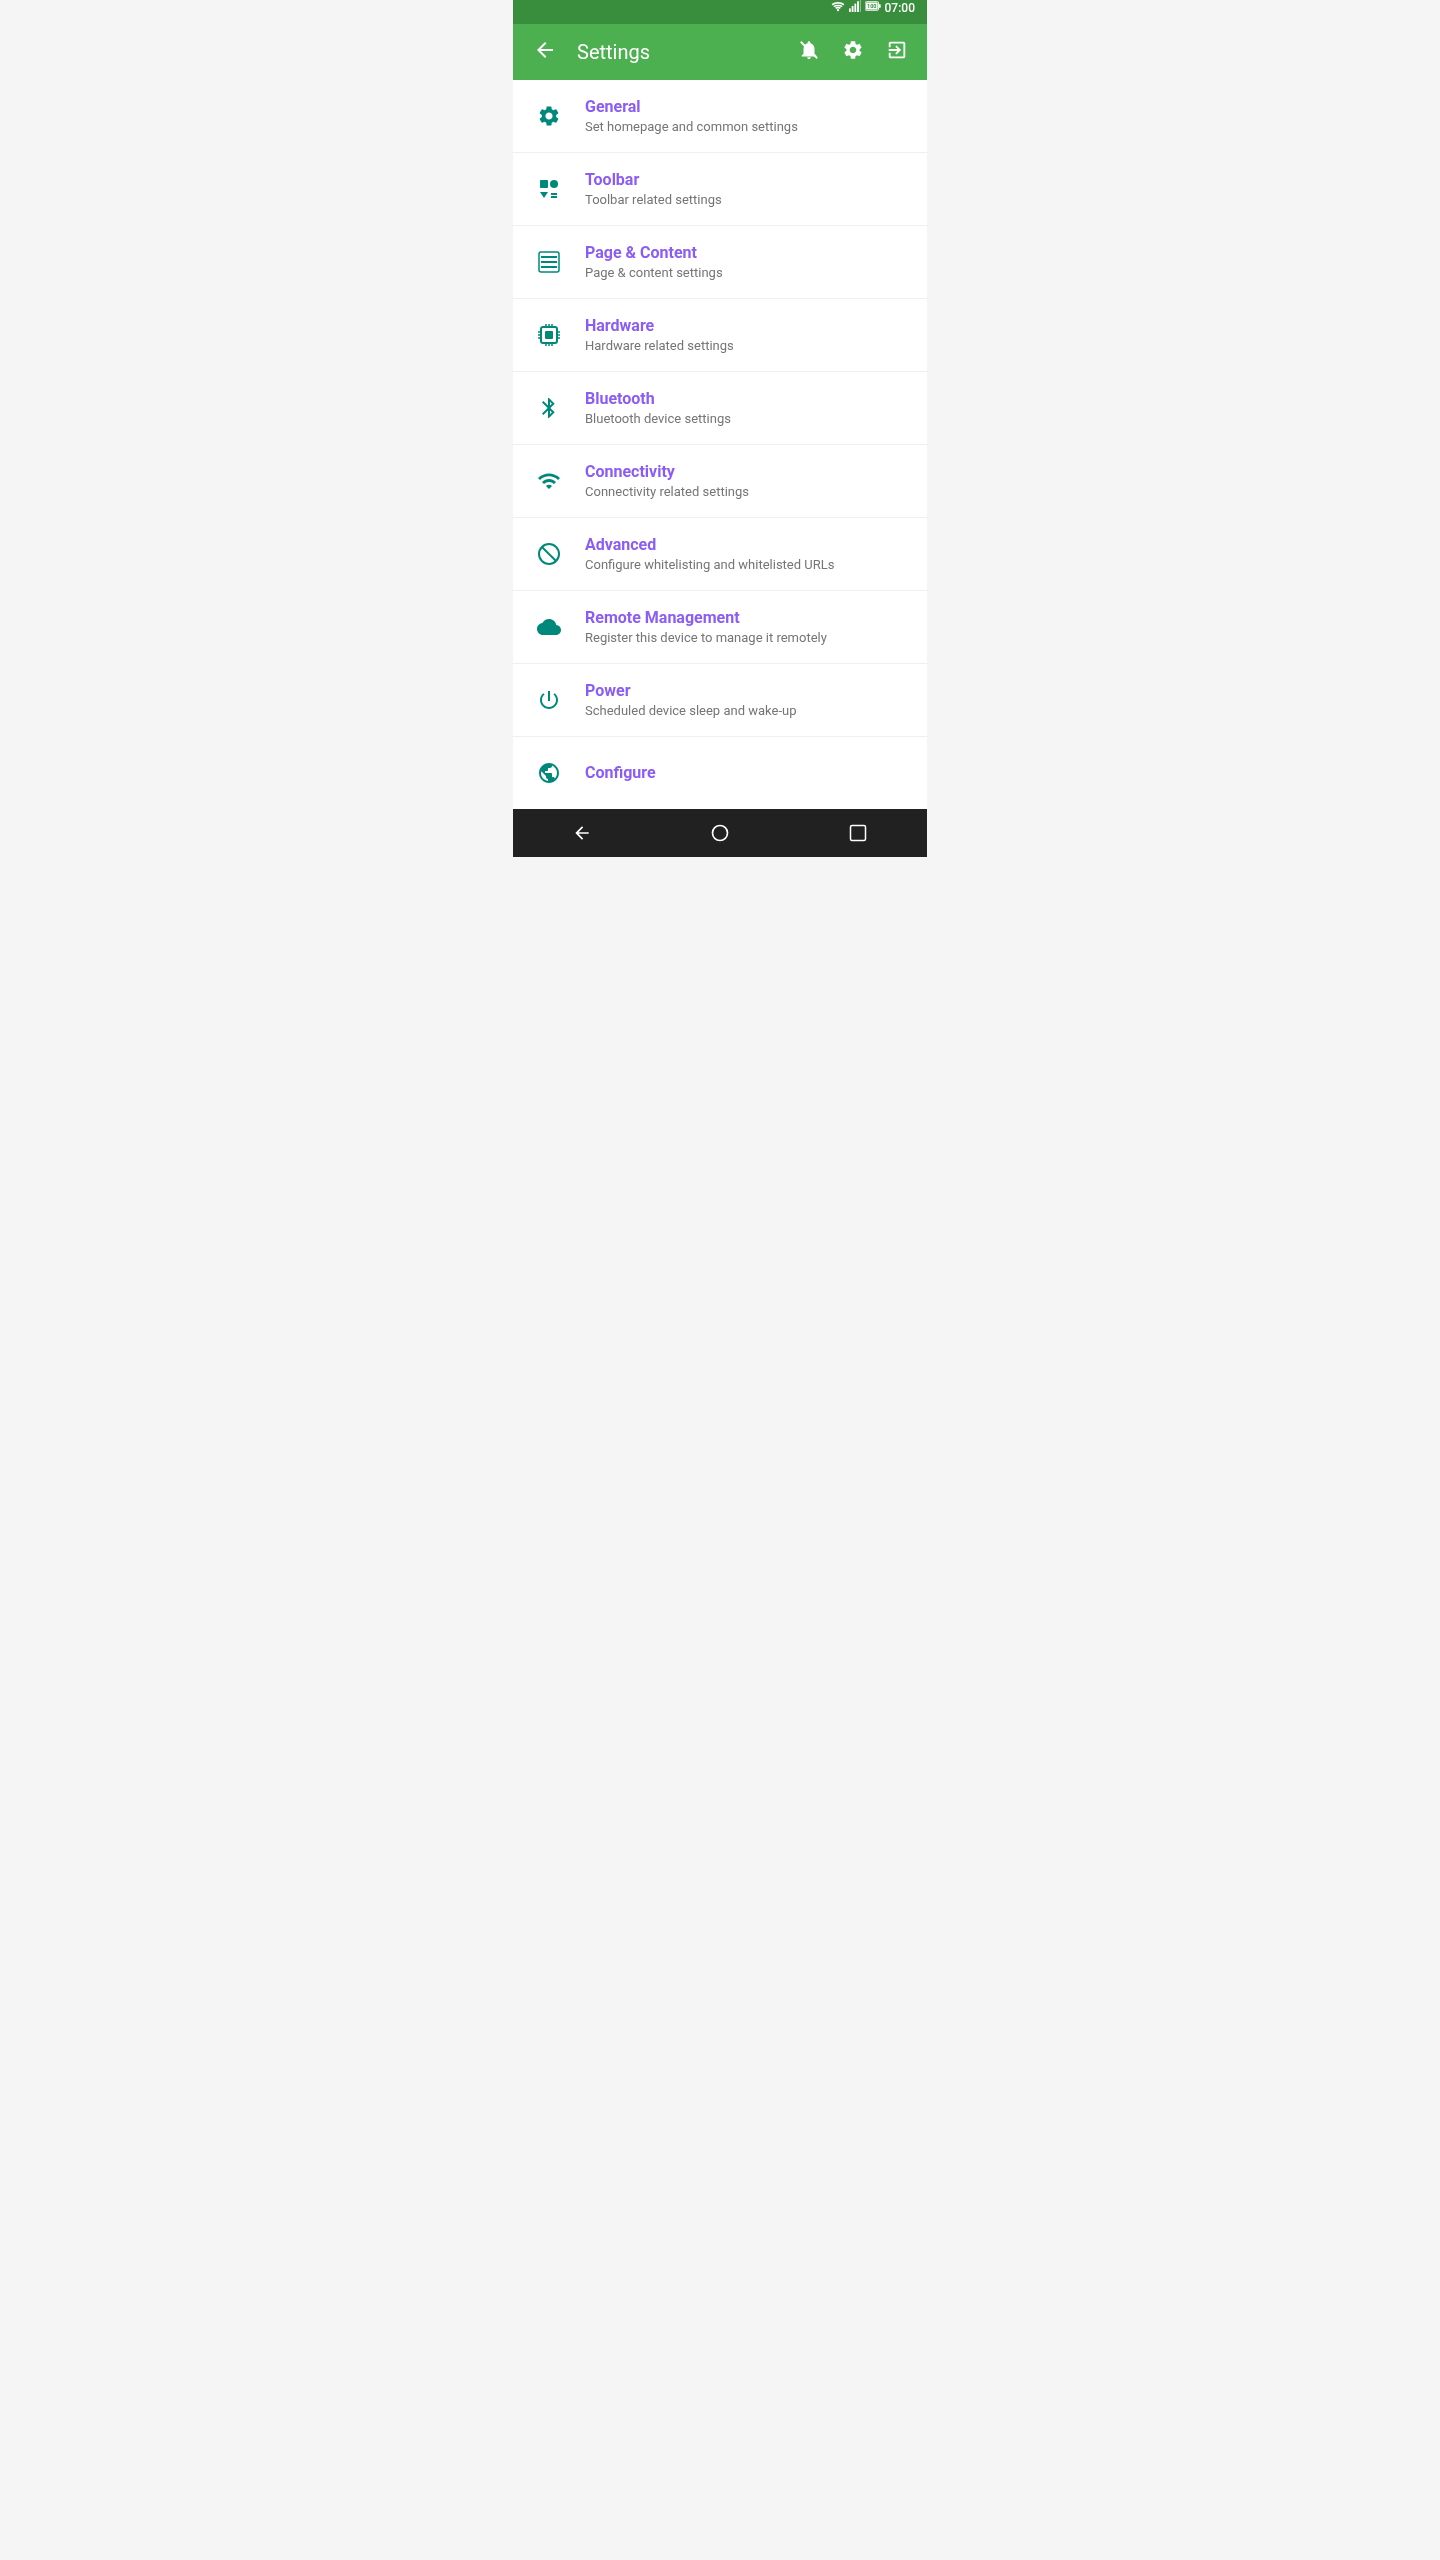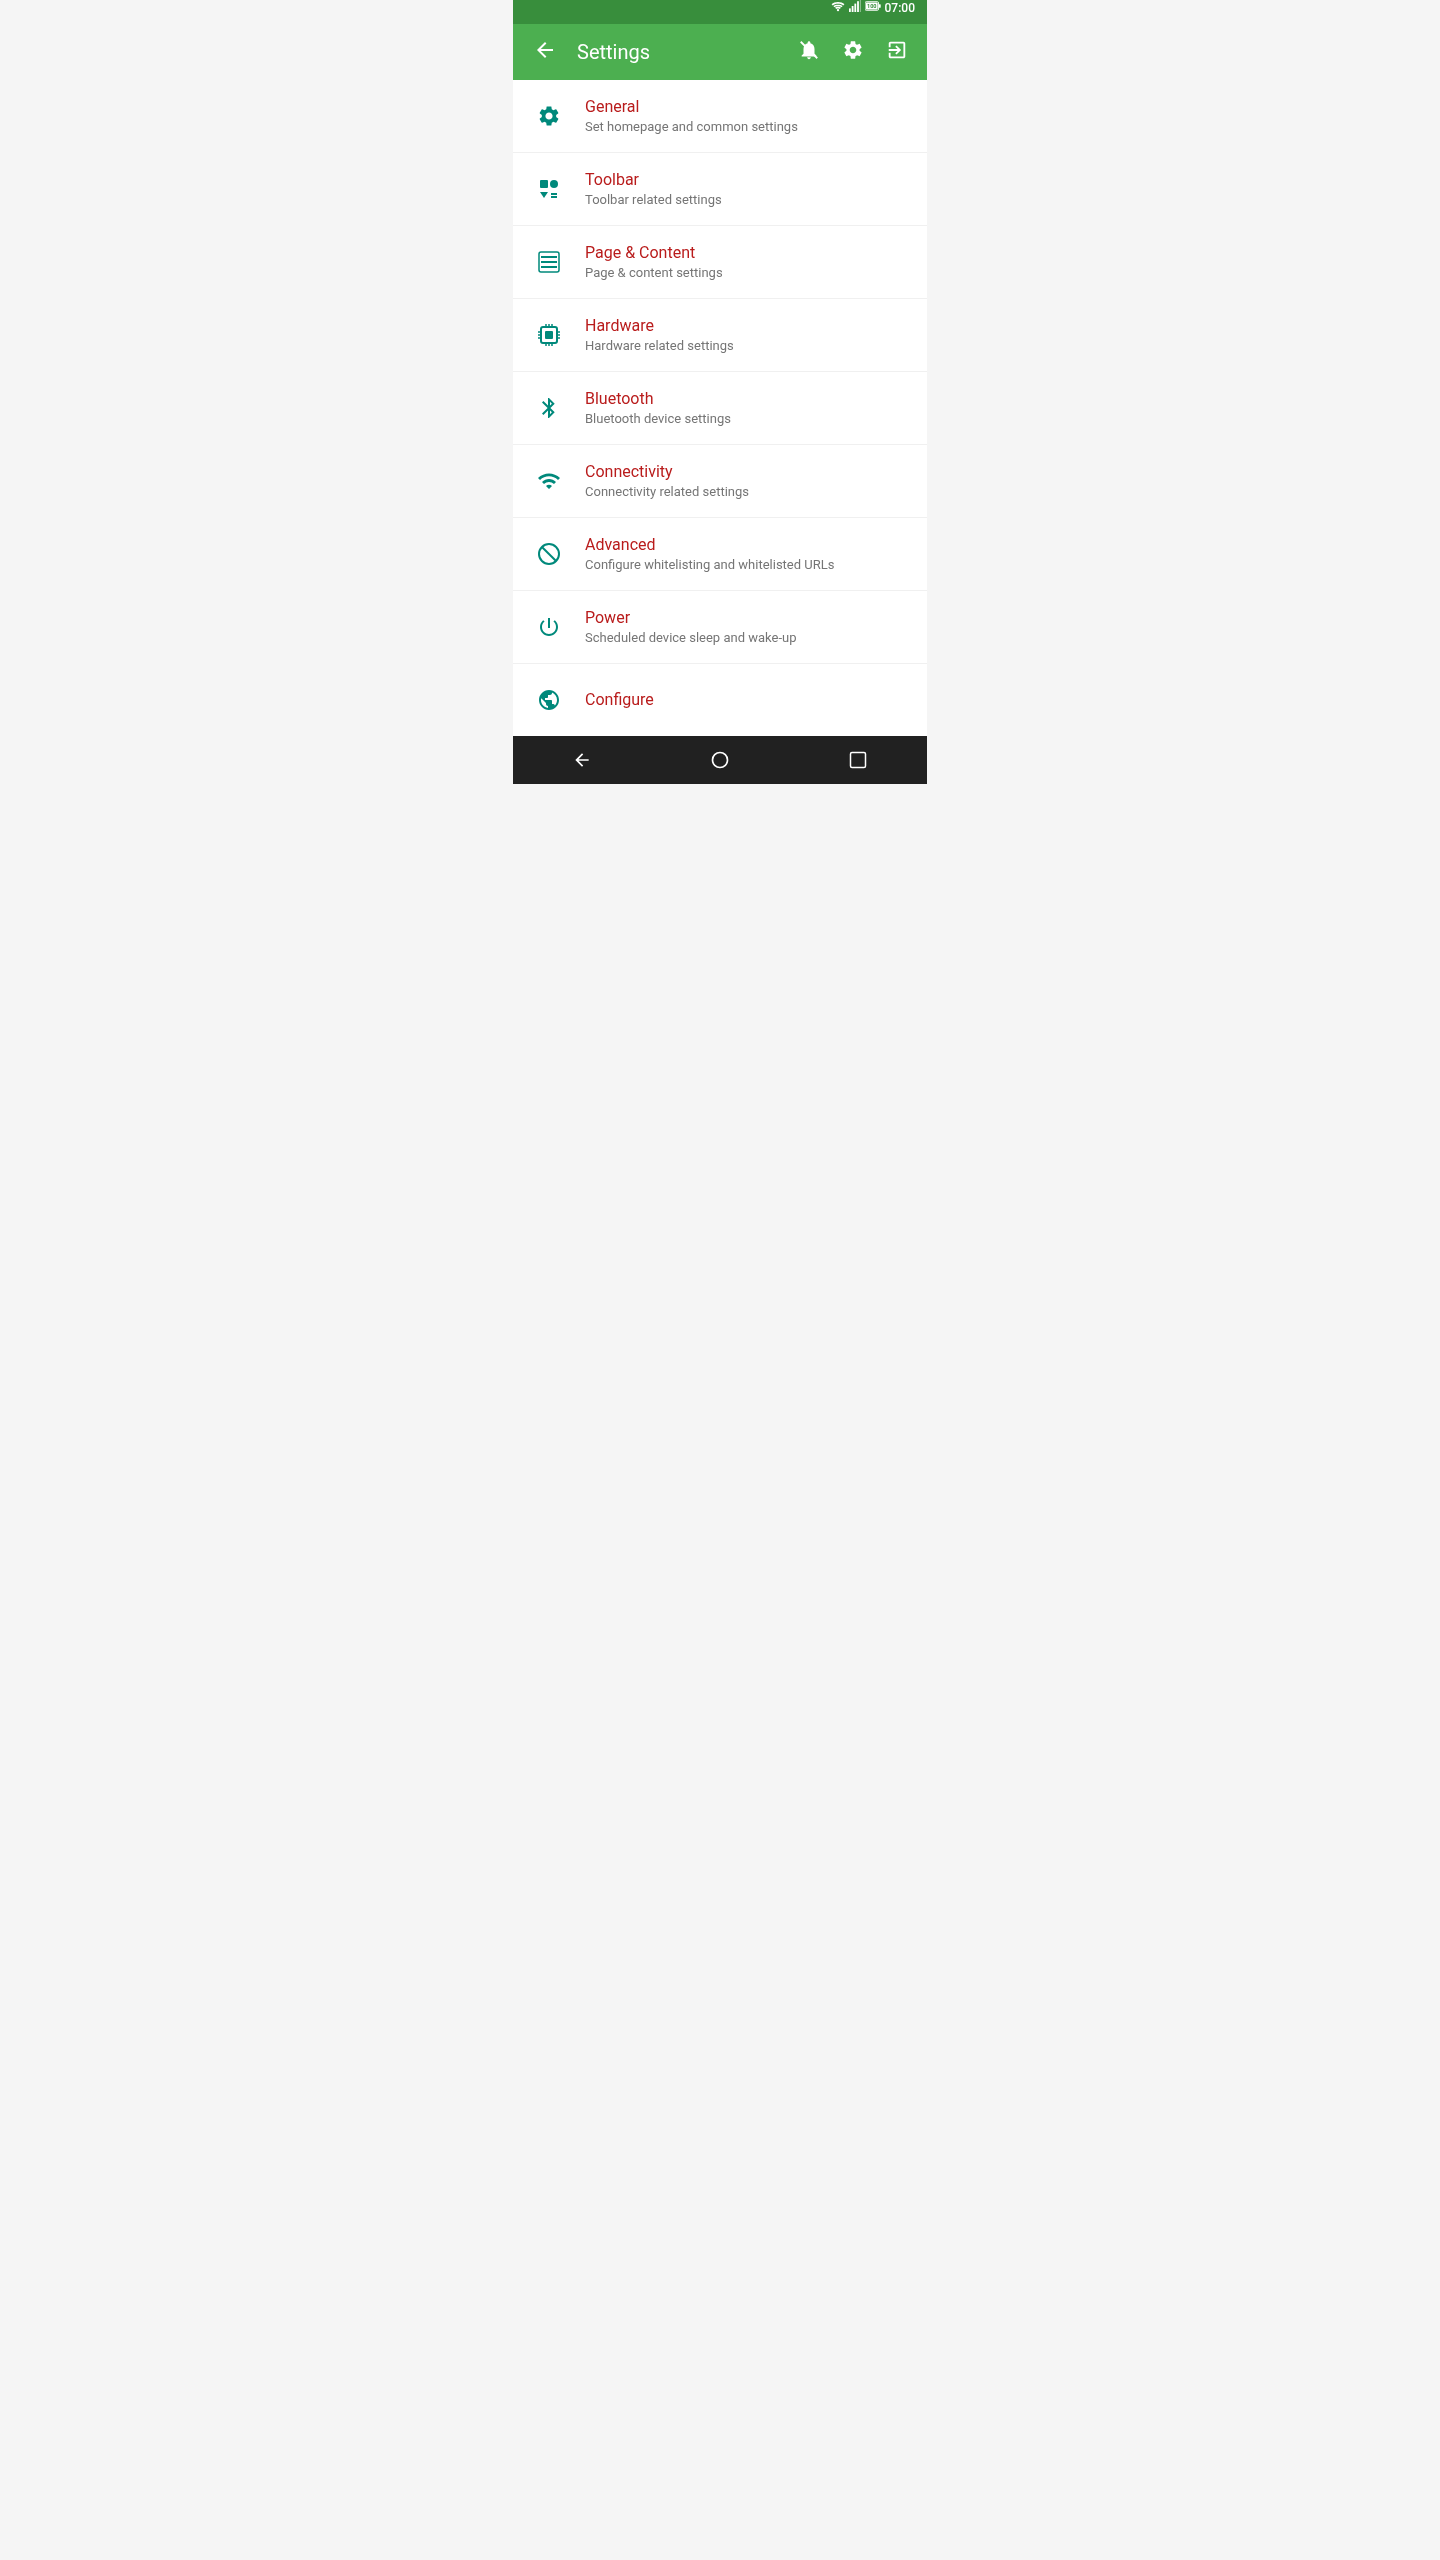--- a/index.html
+++ b/index.html
@@ -109,22 +109,22 @@
       color: #00897b;
       font-size: 22px;
     }
 
     .item-text {
       flex: 1;
     }
 
     .item-title {
       font-size: 16px;
-      color: #b91c1c;
-      font-weight: 400;
+      color: #8b5cf6;
+      font-weight: 700;
       line-height: 1.4;
     }
 
     .item-subtitle {
       font-size: 13px;
       color: #757575;
       margin-top: 0;
       line-height: 1.3;
     }
 
@@ -314,20 +314,31 @@
         <circle cx="12" cy="12" r="10" fill="none" stroke="#00897b" stroke-width="2"></circle>
         <line x1="4.93" y1="4.93" x2="19.07" y2="19.07" stroke="#00897b" stroke-width="2"></line>
       </svg>
     </div>
     <div class="item-text">
       <div class="item-title">Advanced</div>
       <div class="item-subtitle">Configure whitelisting and whitelisted URLs</div>
     </div>
   </div>
 
+  <div class="settings-item">
+    <div class="item-icon">
+      <svg class="icon-svg" viewBox="0 0 24 24">
+        <path d="M19.35 10.04C18.67 6.59 15.64 4 12 4 9.11 4 6.6 5.64 5.35 8.04 2.34 8.36 0 10.91 0 14c0 3.31 2.69 6 6 6h13c2.76 0 5-2.24 5-5 0-2.64-2.05-4.78-4.65-4.96z"></path>
+      </svg>
+    </div>
+    <div class="item-text">
+      <div class="item-title">Remote Management</div>
+      <div class="item-subtitle">Register this device to manage it remotely</div>
+    </div>
+  </div>
 
 
   <div class="settings-item">
     <div class="item-icon">
       <svg class="icon-svg" viewBox="0 0 24 24">
         <path d="M13 3h-2v10h2V3zm4.83 2.17l-1.42 1.42C17.99 7.86 19 9.81 19 12c0 3.87-3.13 7-7 7s-7-3.13-7-7c0-2.19 1.01-4.14 2.58-5.42L6.17 5.17C4.23 6.82 3 9.26 3 12c0 4.97 4.03 9 9 9s9-4.03 9-9c0-2.74-1.23-5.18-3.17-6.83z"></path>
       </svg>
     </div>
     <div class="item-text">
       <div class="item-title">Power</div>

